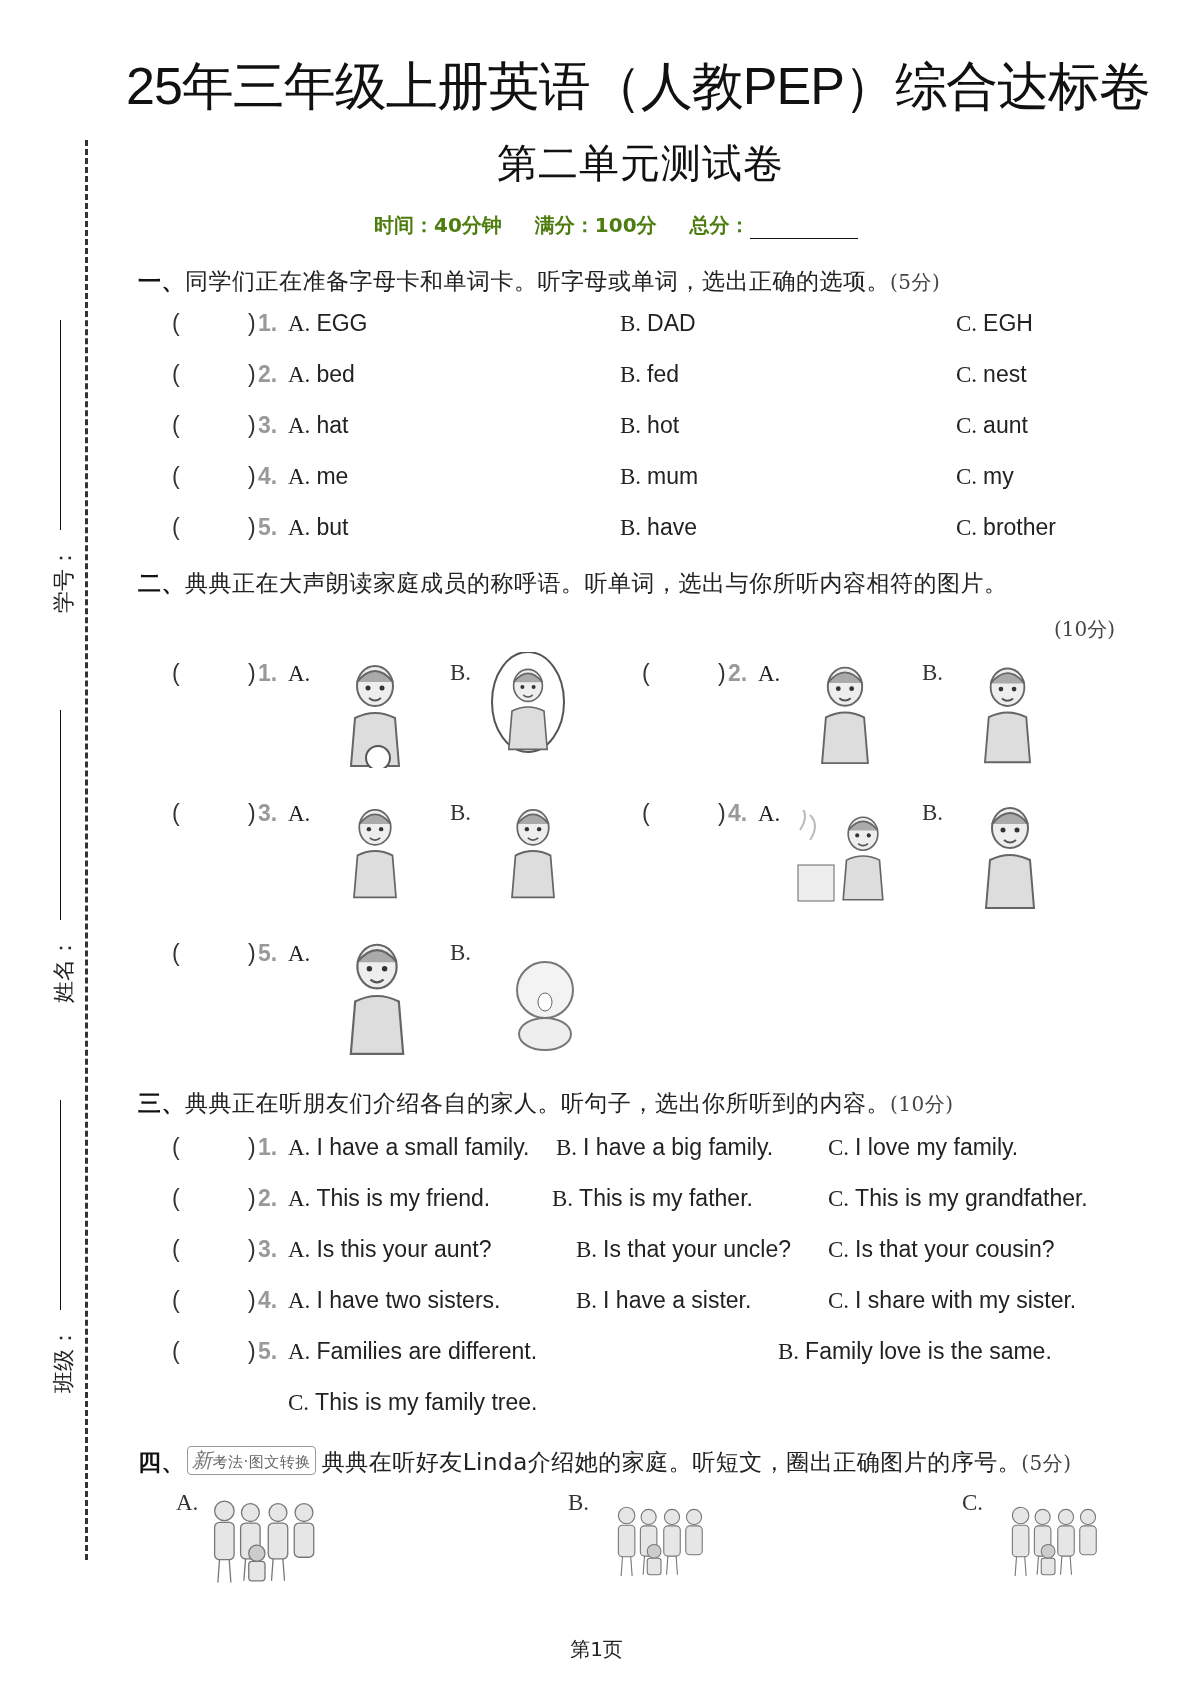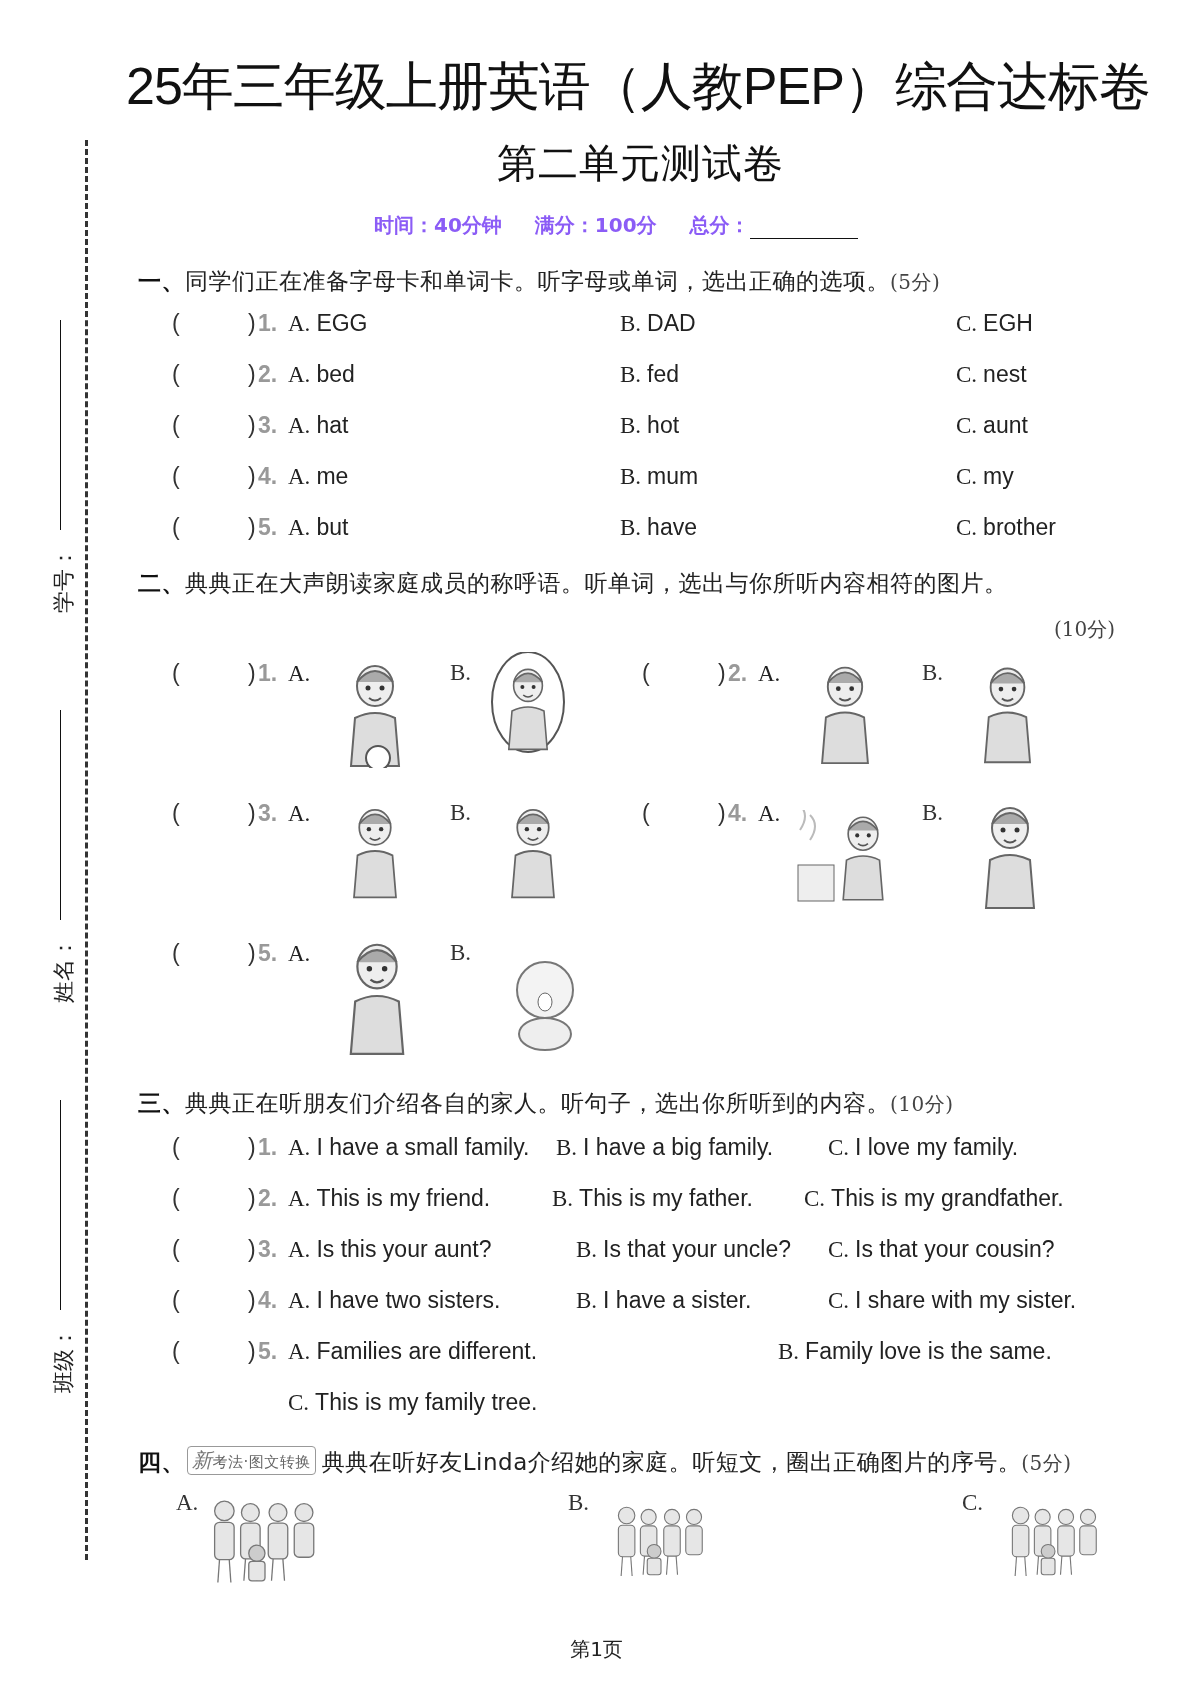--- a/index.html
+++ b/index.html
@@ -1,21 +1,21 @@
 <!DOCTYPE html>
 <html><head>
 <meta charset="utf-8">
 <style>
   * { box-sizing: border-box; margin: 0; padding: 0; }
   html, body { width: 1191px; height: 1684px; background: #ffffff; }
   body { position: relative; font-family: "DejaVu Sans", "Liberation Sans", sans-serif; color: #222; overflow: hidden; }
 
   .main-title { position: absolute; left: 126px; top: 52px; width: 1050px; font-family: "Liberation Sans", "DejaVu Sans", sans-serif; font-size: 52px; font-weight: 400; color: #111; letter-spacing: -1px; white-space: nowrap; }
   .subtitle { position: absolute; left: 0; width: 1191px; text-align: center; top: 136px; padding-left: 90px; font-size: 40px; color: #111; letter-spacing: 1px; }
-  .meta { position: absolute; top: 212px; left: 374px; font-size: 20px; font-weight: bold; color: #8b5cf6; white-space: nowrap; }
+  .meta { position: absolute; top: 212px; left: 374px; font-size: 20px; font-weight: bold; color: #4d7c0f; white-space: nowrap; }
   .meta span { margin-right: 26px; }
   .meta .blank { display: inline-block; width: 108px; border-bottom: 1.5px solid #111; vertical-align: bottom; margin-right: 0; height: 20px; }
 
   
   .fold-line { position: absolute; left: 85px; top: 140px; height: 1420px; border-left: 3px dashed #333; }
   .margin-line { position: absolute; left: 60px; width: 0; border-left: 1.5px solid #111; }
   .margin-label { position: absolute; left: 34px; font-size: 22px; color: #222; transform: rotate(-90deg); transform-origin: center; white-space: nowrap; width: 60px; text-align: center; }
 
   .section-heading { position: absolute; left: 138px; font-size: 23px; color: #222; white-space: nowrap; letter-spacing: 0.5px; }
   .section-heading .num { font-weight: bold; color: #111; }
@@ -229,21 +229,21 @@
   <span class="opt" style="left:118px"><span class="lt">A.</span><span>I have a small family.</span></span>
   <span class="opt" style="left:386px"><span class="lt">B.</span><span>I have a big family.</span></span>
   <span class="opt" style="left:658px"><span class="lt">C.</span><span>I love my family.</span></span>
 </div>
 <div class="q-row" style="top:1185px">
   <span class="paren-l">(</span>
     <span class="paren-r">)</span>
   <span class="qnum">2.</span>
   <span class="opt" style="left:118px"><span class="lt">A.</span><span>This is my friend.</span></span>
   <span class="opt" style="left:382px"><span class="lt">B.</span><span>This is my father.</span></span>
-  <span class="opt" style="left:634px"><span class="lt">C.</span><span>This is my grandfather.</span></span>
+  <span class="opt" style="left:658px"><span class="lt">C.</span><span>This is my grandfather.</span></span>
 </div>
 <div class="q-row" style="top:1236px">
   <span class="paren-l">(</span>
     <span class="paren-r">)</span>
   <span class="qnum">3.</span>
   <span class="opt" style="left:118px"><span class="lt">A.</span><span>Is this your aunt?</span></span>
   <span class="opt" style="left:406px"><span class="lt">B.</span><span>Is that your uncle?</span></span>
   <span class="opt" style="left:658px"><span class="lt">C.</span><span>Is that your cousin?</span></span>
 </div>
 <div class="q-row" style="top:1287px">

